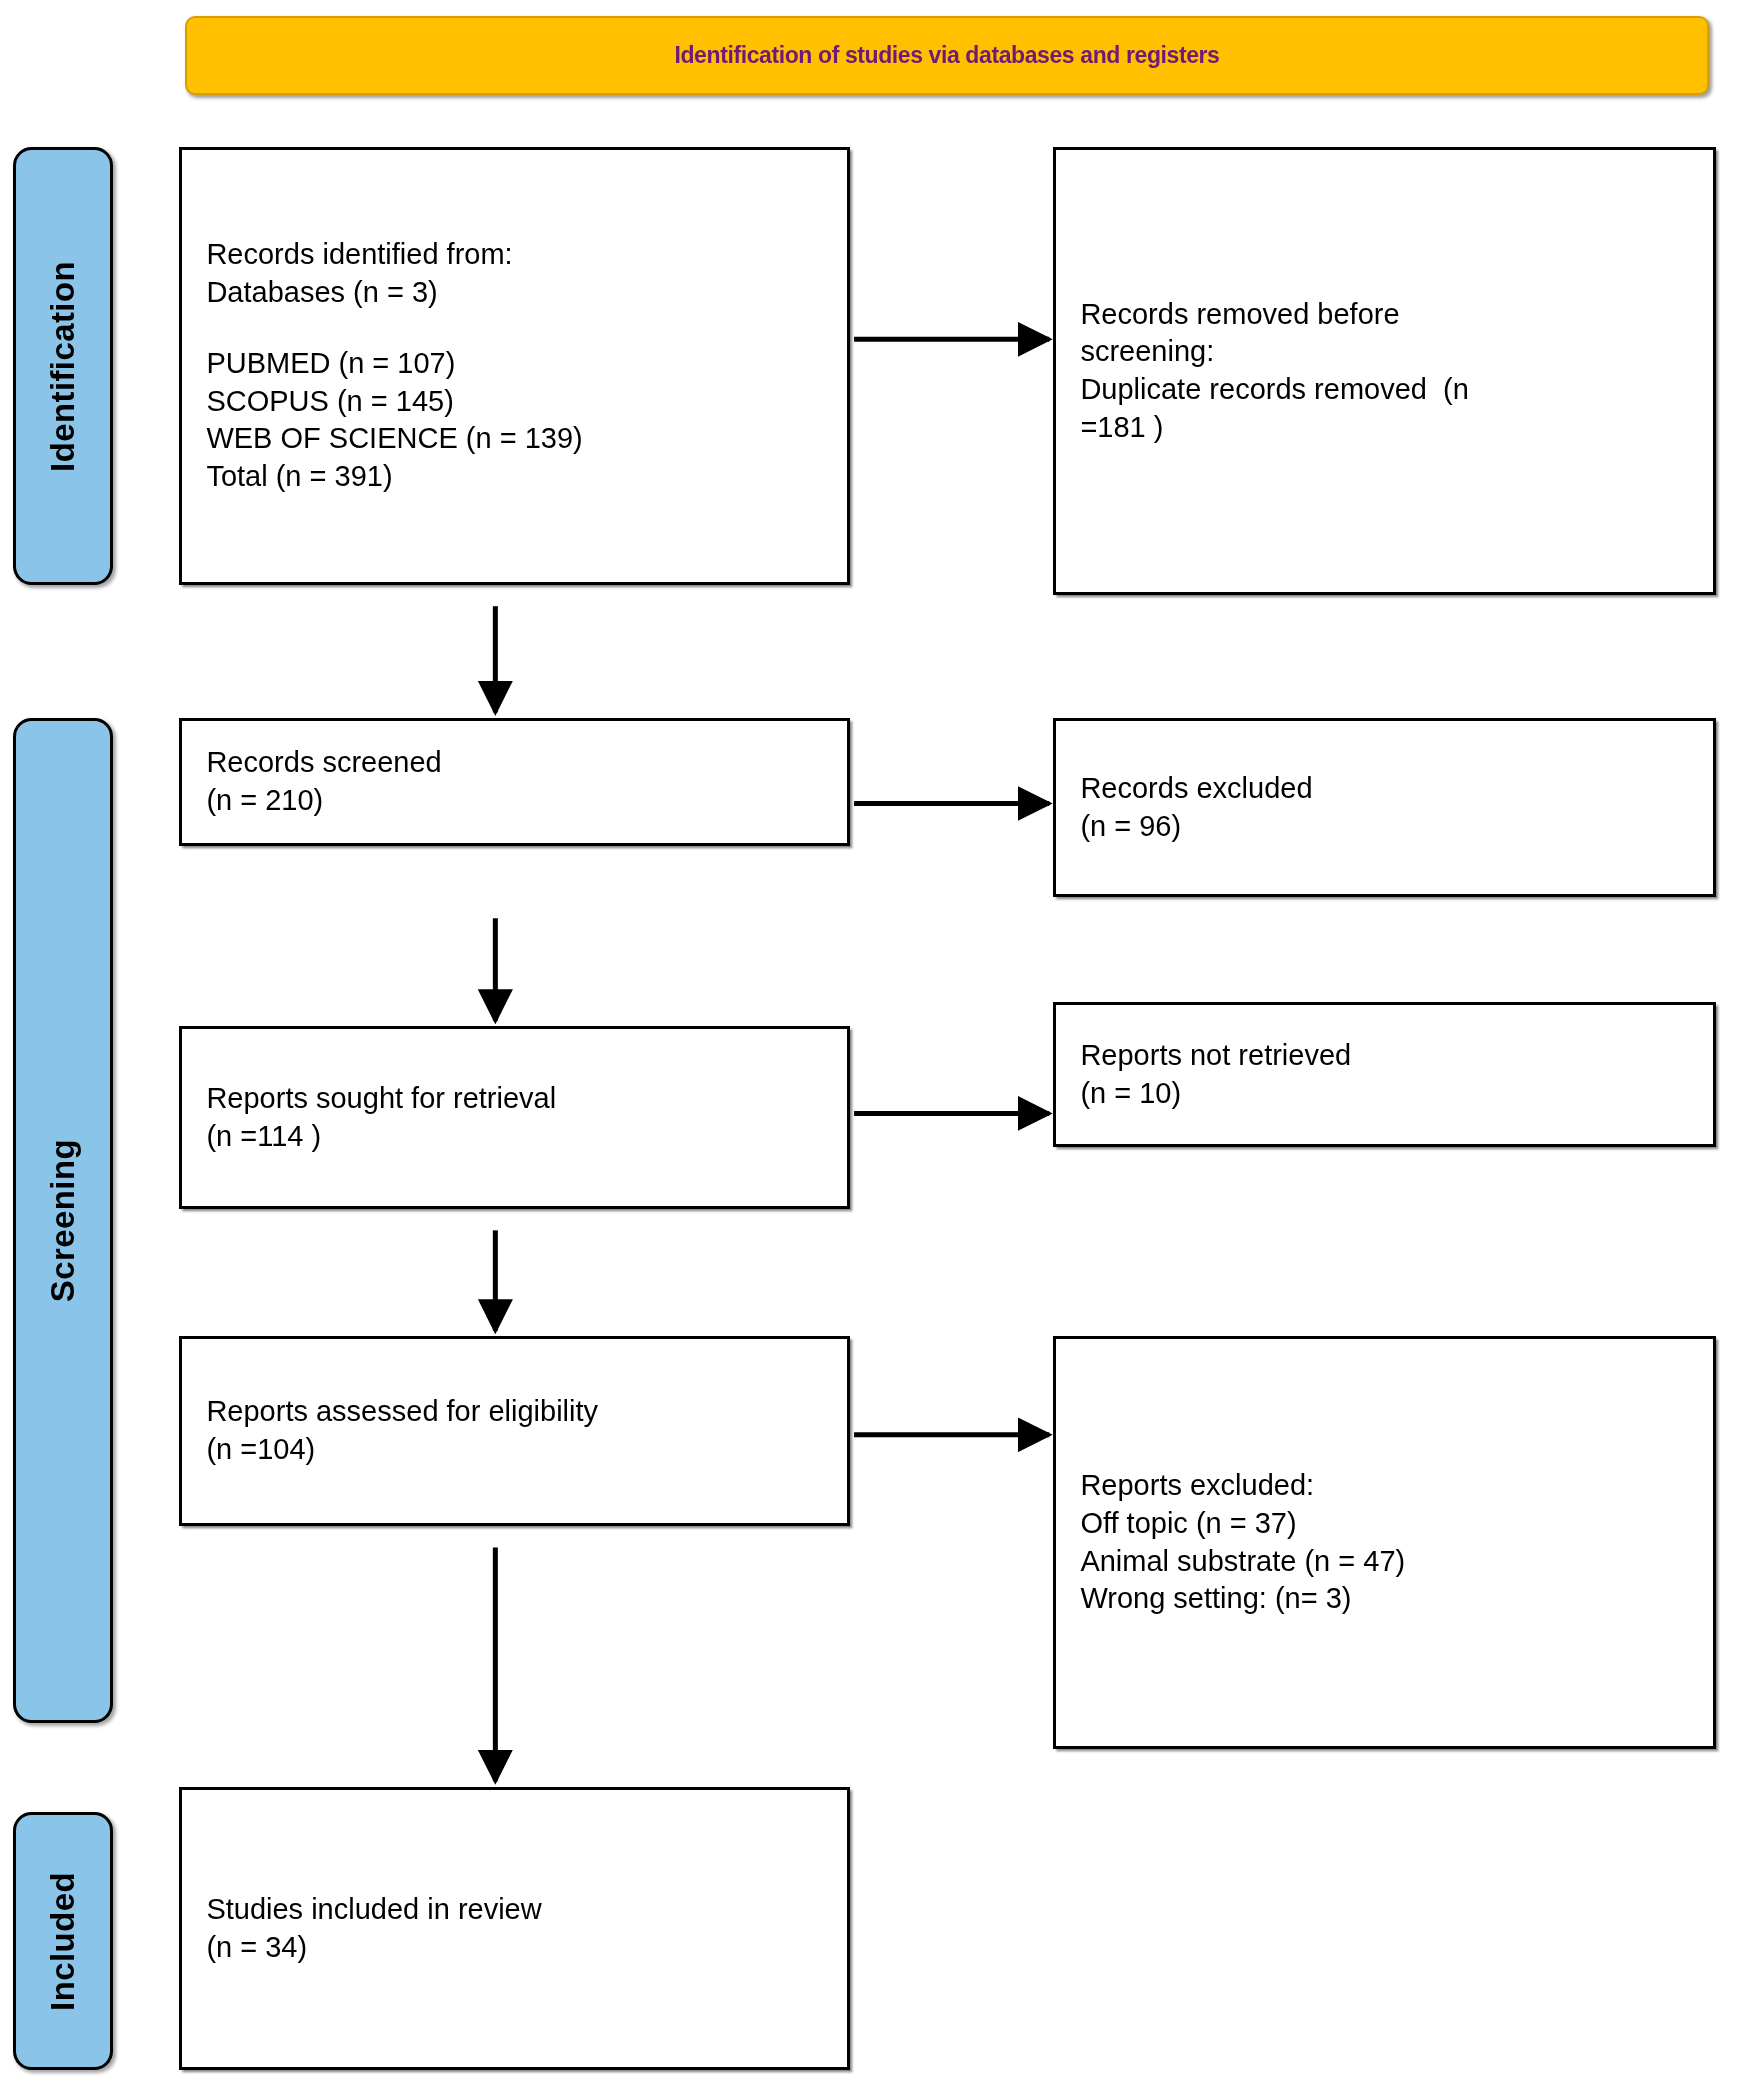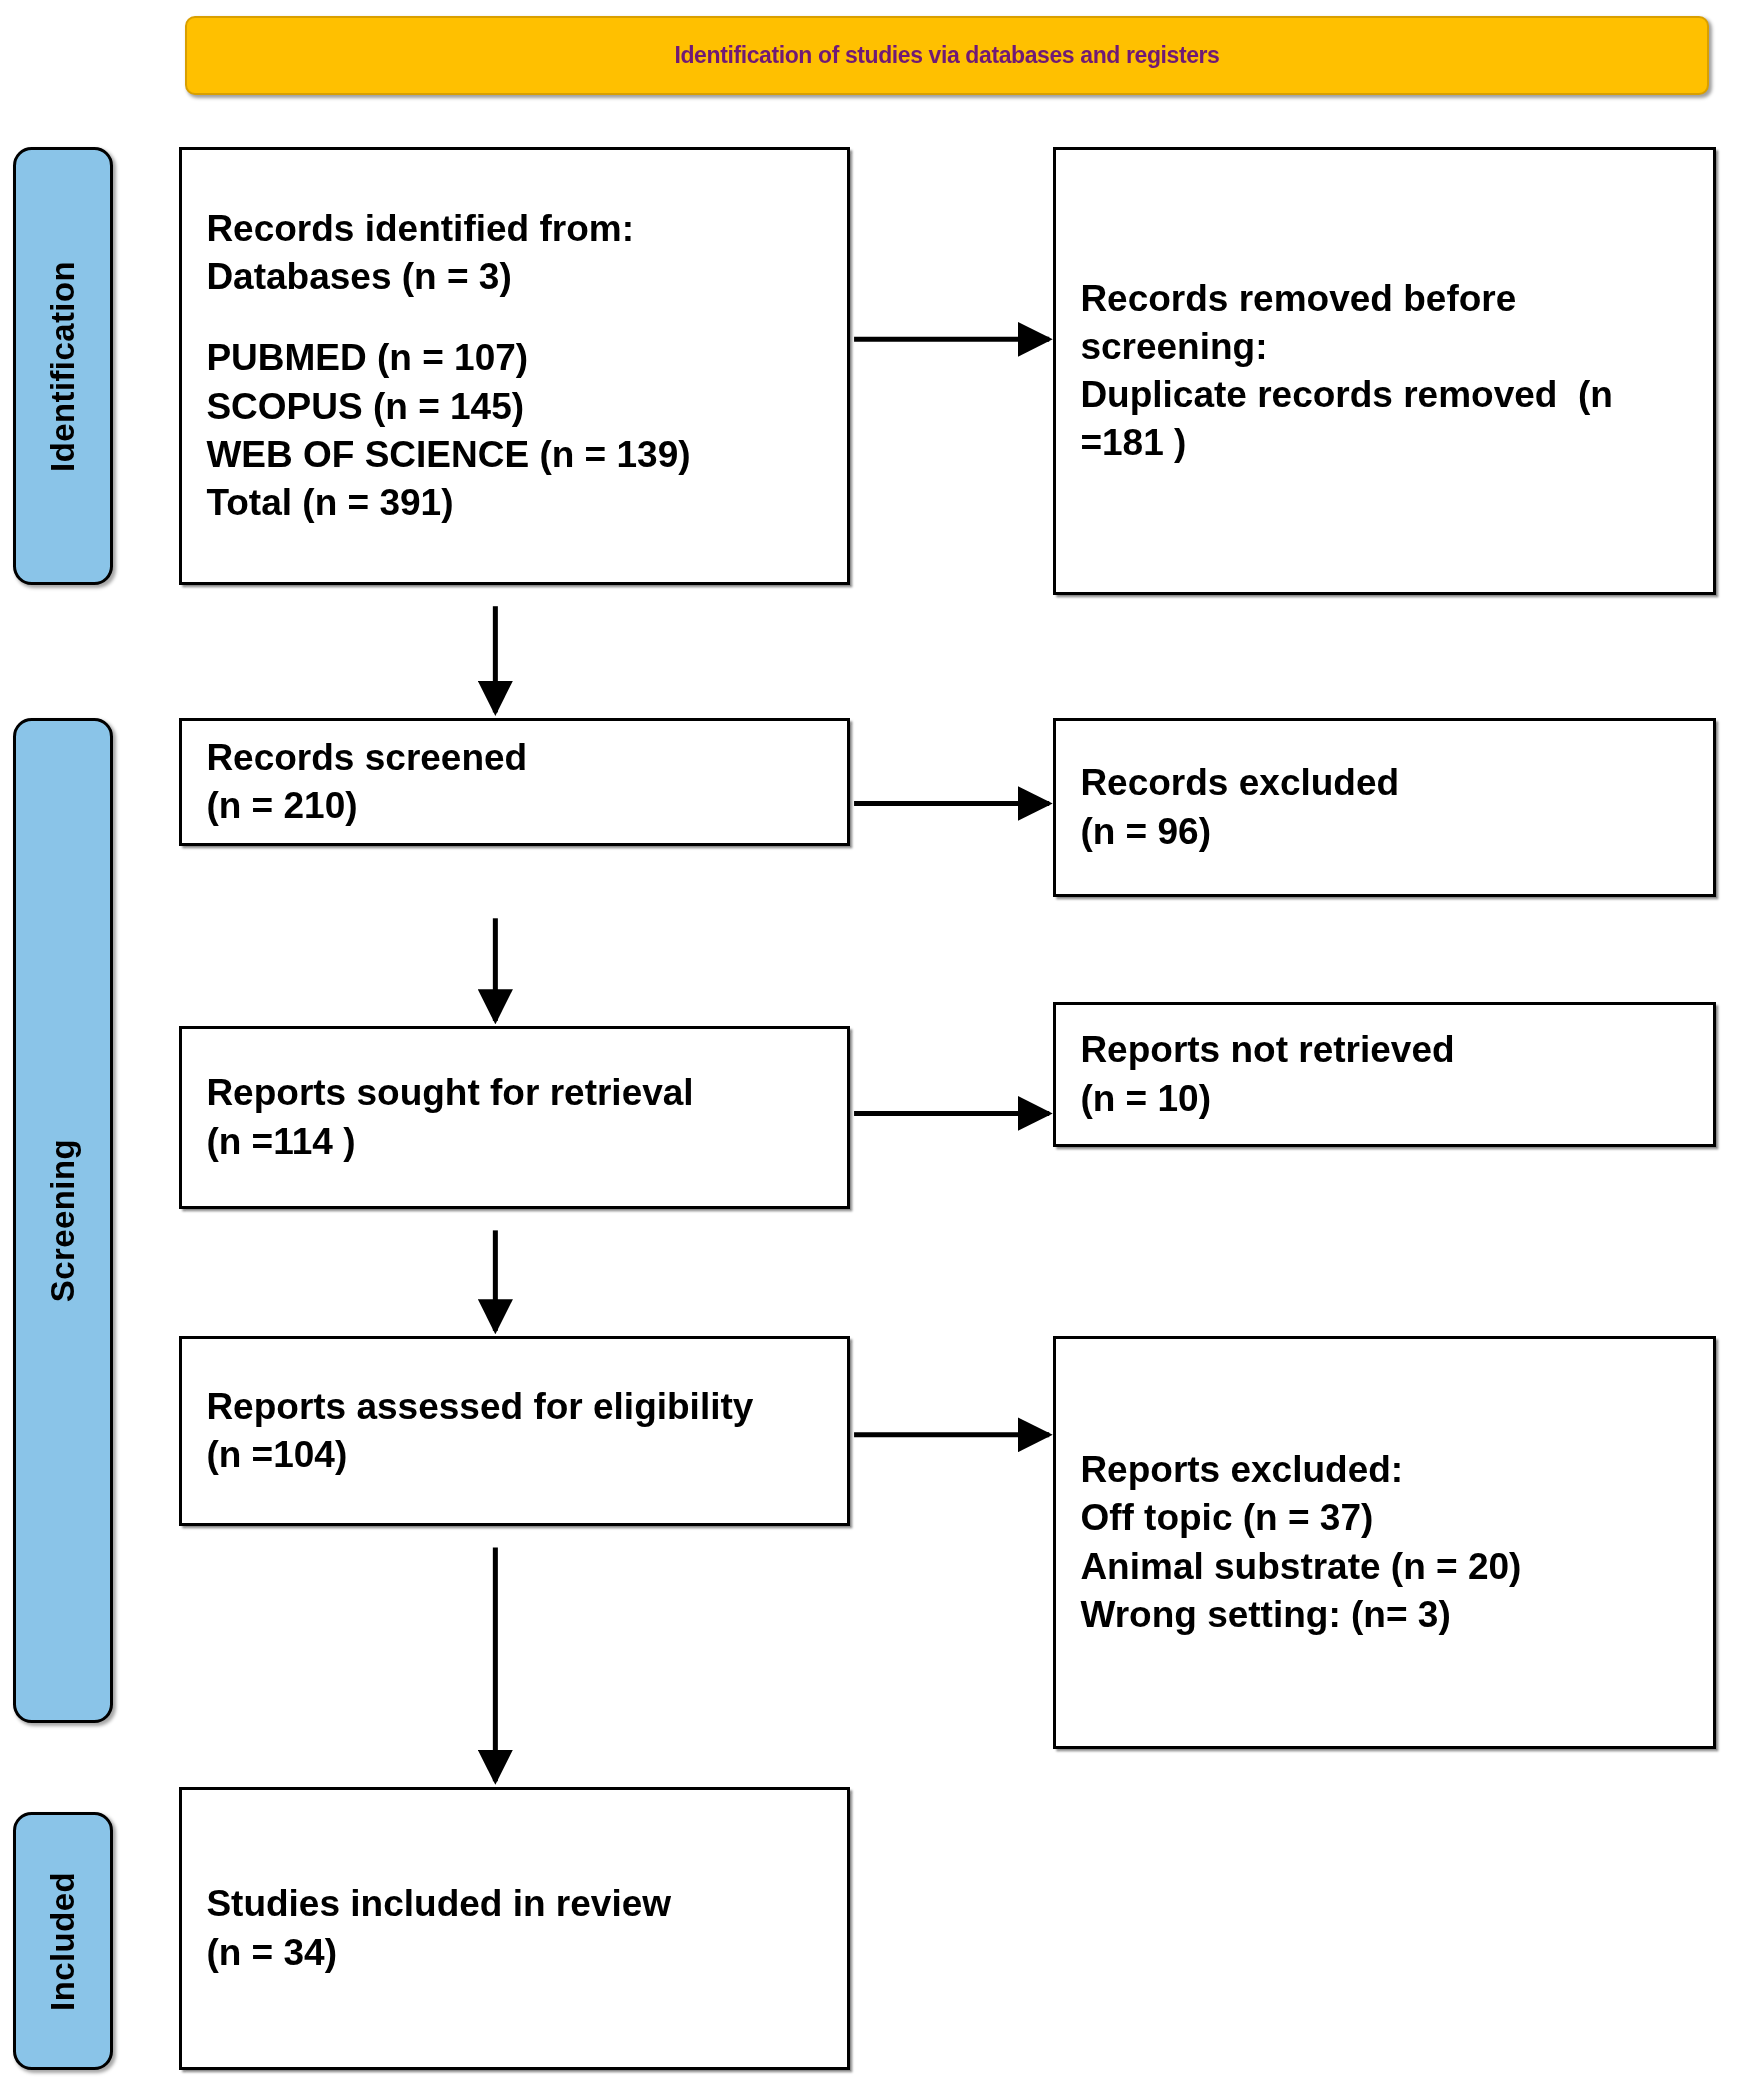--- a/index.html
+++ b/index.html
@@ -72,25 +72,24 @@
     background: #ffffff;
     border: 3.6px solid #000000;
     box-sizing: border-box;
     box-shadow: 2.9px 2.9px 2.2px rgba(0,0,0,0.45);
     display: flex;
     flex-direction: column;
     justify-content: center;
     padding: 0 24.4px;
   }
   .flow-box .line {
-    font-size: 37px;
+    font-size: 29px;
     line-height: 1.30;
     color: #000000;
     white-space: pre-wrap;
-    font-weight: bold;
   }
   .flow-box .line.spacer { height: 33px; line-height: 1; }
 
   
   #box-identified   { left: 179px;  top: 147px;  width: 671px;  height: 438px; }
   #box-screened     { left: 179px;  top: 718px; width: 671px;  height: 128px; }
   #box-sought       { left: 179px;  top: 1026px; width: 671px;  height: 183px; }
   #box-assessed     { left: 179px;  top: 1336px; width: 671px;  height: 190px; }
   #box-included     { left: 179px;  top: 1787px; width: 671px;  height: 283px; }
 
@@ -161,21 +160,21 @@
   </div>
 
   <div class="flow-box" id="box-assessed">
     <div class="line">Reports assessed for eligibility</div>
     <div class="line">(n =104)</div>
   </div>
 
   <div class="flow-box" id="box-rep-excluded">
     <div class="line">Reports excluded:</div>
     <div class="line">Off topic (n = 37)</div>
-    <div class="line">Animal substrate (n = 20)</div>
+    <div class="line">Animal substrate (n = 47)</div>
     <div class="line">Wrong setting: (n= 3)</div>
   </div>
 
   <div class="flow-box" id="box-included">
     <div class="line">Studies included in review</div>
     <div class="line">(n = 34)</div>
   </div>
 
   <div class="conn" style="left:0;top:0;width:1744px;height:2097px;">
     <svg width="1744" height="2097" xmlns="http://www.w3.org/2000/svg" viewBox="0 0 2430 2923">

